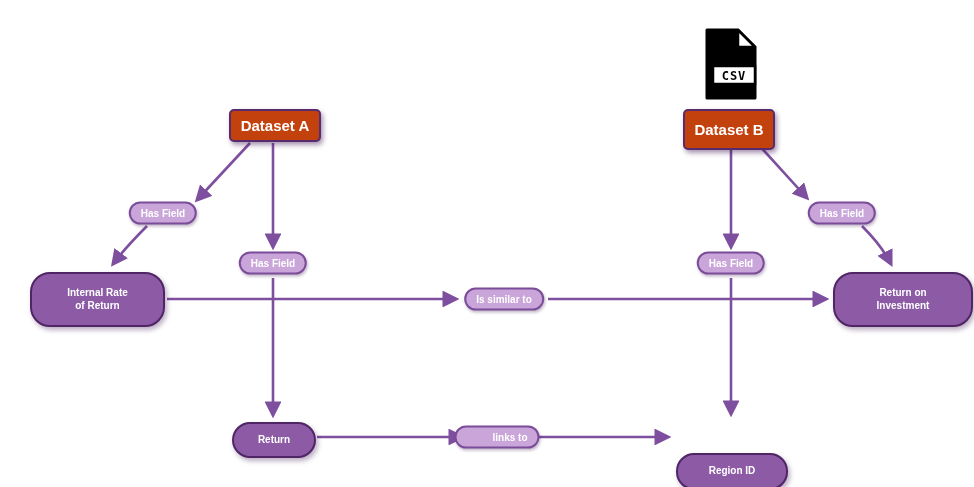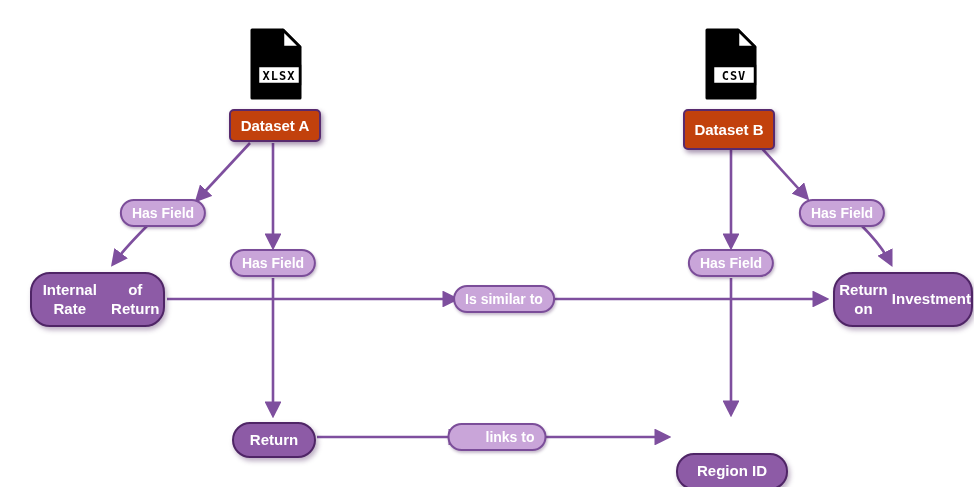--- a/index.html
+++ b/index.html
@@ -42,41 +42,41 @@
     cursor: pointer;
   }
   
   .field-node {
     position: absolute;
     background: #8d5ba6;
     border: 2.5px solid #4f2566;
     border-radius: 20px;
     color: #ffffff;
     font-weight: bold;
-    font-size: 15px;
+    font-size: 10px;
     line-height: 1.25;
-    text-align: center;
+    text-align: right;
     display: flex;
-    flex-direction: row;
+    flex-direction: column;
     align-items: center;
     justify-content: center;
     box-shadow: 2px 3px 5px rgba(60, 20, 80, 0.35);
     box-sizing: border-box;
     cursor: pointer;
   }
   
   .edge-label {
     position: absolute;
     transform: translate(-50%, -50%);
     background: #c9a5d9;
     border: 2px solid #7b4d99;
     border-radius: 14px;
     color: #ffffff;
     font-weight: bold;
-    font-size: 14px;
+    font-size: 10px;
     padding: 4px 10px;
     white-space: nowrap;
     box-shadow: 1px 2px 3px rgba(60, 20, 80, 0.3);
     cursor: pointer;
   }
   
   .file-icon {
     position: absolute;
     cursor: pointer;
   }
@@ -112,28 +112,20 @@
     <path class="edge" d="M757,143 L807,198" marker-end="url(#arrow)"></path>
     <path class="edge" d="M862,226 C877,241 885,252 891,264" marker-end="url(#arrow)"></path>
 
     <path class="edge" d="M167,299 L456,299" marker-end="url(#arrow)"></path>
     <path class="edge" d="M548,299 L826,299" marker-end="url(#arrow)"></path>
 
     <path class="edge" d="M317,437 L462,437" marker-end="url(#arrow)"></path>
     <path class="edge" d="M530,437 L668,437" marker-end="url(#arrow)"></path>
   </svg>
 
-  <div class="file-icon" style="left:249px; top:27px;">
-    <svg width="54" height="74" viewBox="0 0 54 74">
-      <path d="M3 3 h31 l17 17 v51 h-48 z" fill="#000000" stroke="#000000" stroke-width="3" stroke-linejoin="round"></path>
-      <path d="M34 3 v17 h17 z" fill="#ffffff" stroke="#000000" stroke-width="2.5" stroke-linejoin="round"></path>
-      <rect x="9" y="39" width="42" height="18" fill="#ffffff" stroke="#000000" stroke-width="2.5"></rect>
-      <text class="file-label" x="30" y="53" text-anchor="middle">XLSX</text>
-    </svg>
-  </div>
 
   <div class="file-icon" style="left:704px; top:27px;">
     <svg width="54" height="74" viewBox="0 0 54 74">
       <path d="M3 3 h31 l17 17 v51 h-48 z" fill="#000000" stroke="#000000" stroke-width="3" stroke-linejoin="round"></path>
       <path d="M34 3 v17 h17 z" fill="#ffffff" stroke="#000000" stroke-width="2.5" stroke-linejoin="round"></path>
       <rect x="9" y="39" width="42" height="18" fill="#ffffff" stroke="#000000" stroke-width="2.5"></rect>
       <text class="file-label" x="30" y="53" text-anchor="middle">CSV</text>
     </svg>
   </div>
 

